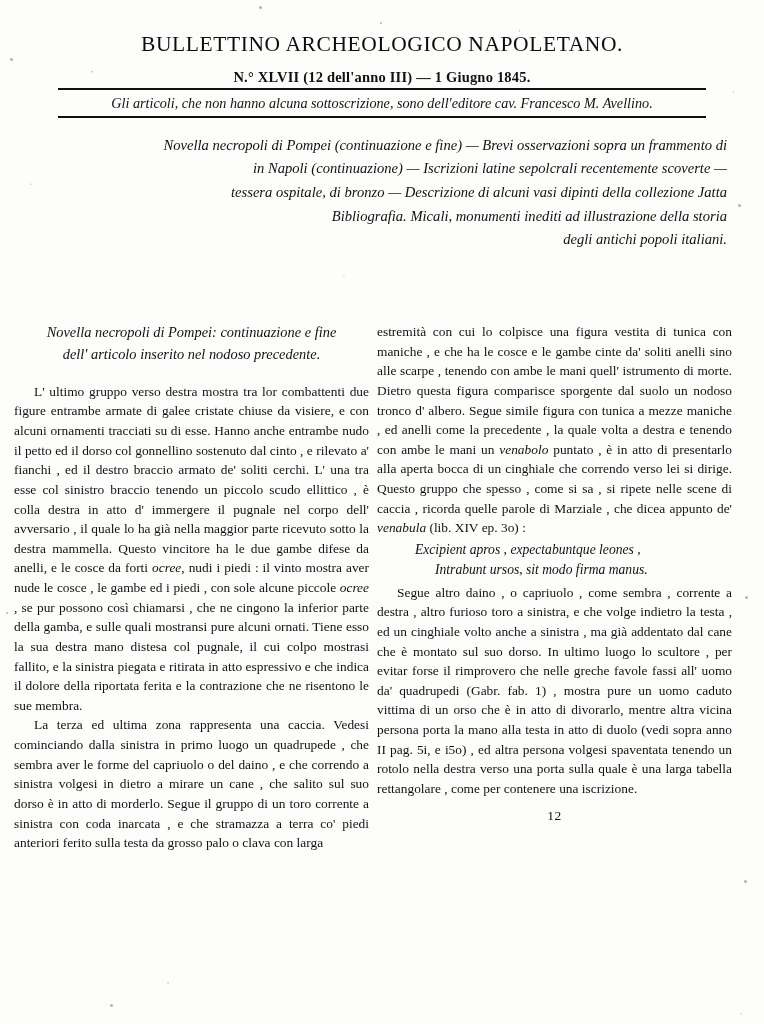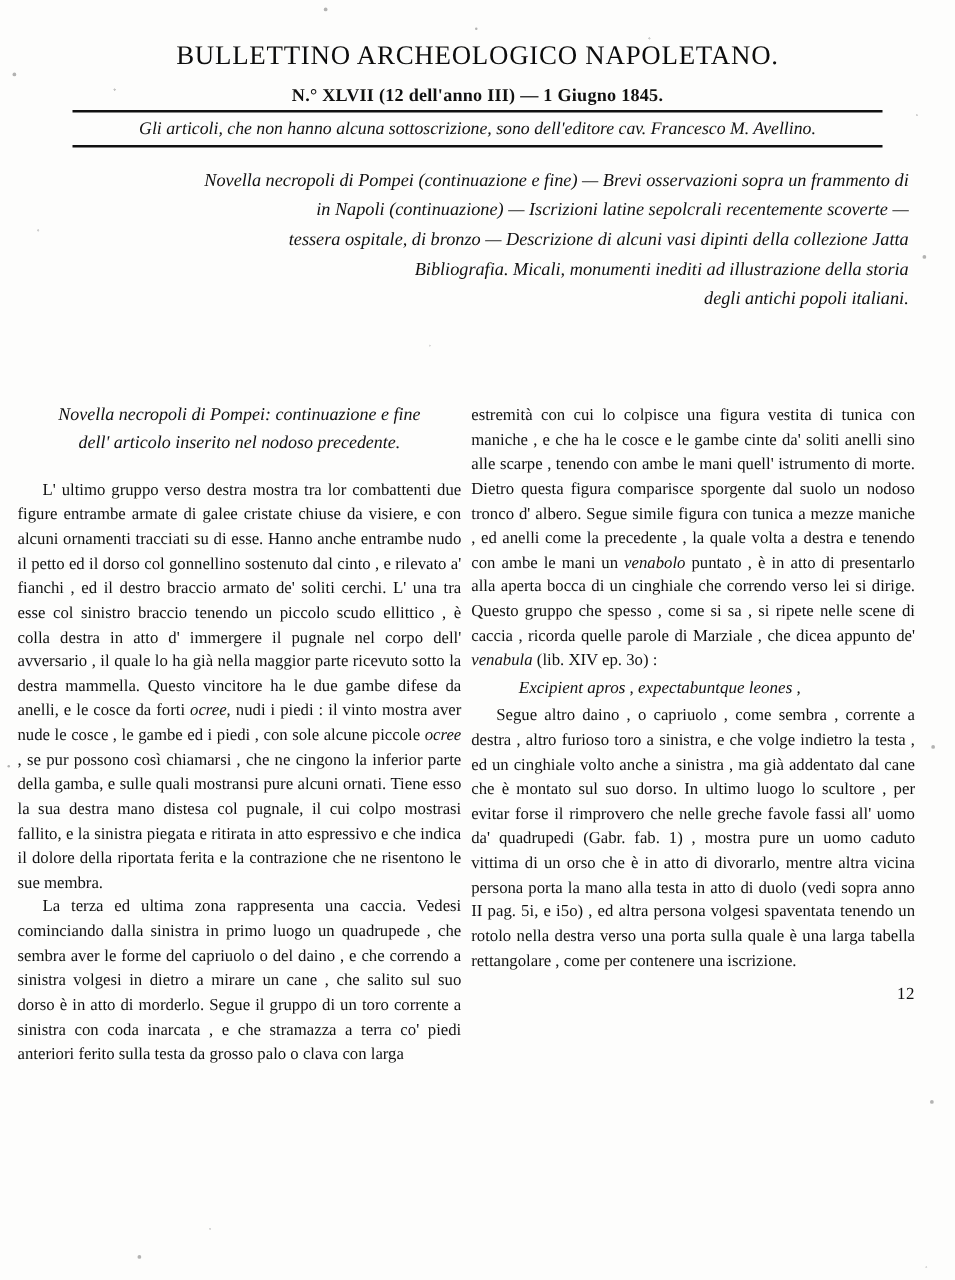--- a/index.html
+++ b/index.html
@@ -146,21 +146,21 @@
   .anno {
     font-style: italic;
     font-weight: bold;
     font-size: 12.4px;
     letter-spacing: .4px;
     margin-top: 6px;
     padding-left: 28px;
   }
 
   .folio {
-    text-align: right;
+    text-align: center;
     font-size: 13.5px;
     margin-top: 7px;
     letter-spacing: .5px;
   }
 
   
   .edge-mark {
     position: absolute;
     background: rgba(40,40,40,.35);
     border-radius: 50%;
@@ -202,20 +202,21 @@
 
       <p class="body">La terza ed ultima zona rappresenta una caccia. Vedesi cominciando dalla sinistra in primo luogo un quadrupede , che sembra aver le forme del capriuolo o del daino , e che correndo a sinistra volgesi in dietro a mirare un cane , che salito sul suo dorso è in atto di morderlo. Segue il gruppo di un toro corrente a sinistra con coda inarcata , e che stramazza a terra co' piedi anteriori ferito sulla testa da grosso palo o clava con larga</p>
 
     </div>
 
     <div class="col col-right">
       <p class="body" style="text-indent:0"><span>estremità con cui lo colpisce una figura vestita di tunica con maniche , e che ha le cosce e le gambe cinte da' soliti anelli sino alle scarpe , tenendo con ambe le mani quell' istrumento di morte. Dietro questa figura comparisce sporgente dal suolo un nodoso tronco d' albero. Segue simile figura con tunica a mezze maniche , ed anelli come la precedente , la quale volta a destra e tenendo con ambe le mani un </span><span class="it">venabolo</span><span> puntato , è in atto di presentarlo alla aperta bocca di un cinghiale che correndo verso lei si dirige. Questo gruppo che spesso , come si sa , si ripete nelle scene di caccia , ricorda quelle parole di Marziale , che dicea appunto de' </span><span class="it">venabula</span><span> (lib. XIV ep. 3o) :</span></p>
 
       <div class="verse">
         <span class="v1">Excipient apros , expectabuntque leones ,</span>
+        <span class="v2">Intrabunt ursos, sit modo firma manus.</span>
       </div>
 
       <p class="body">Segue altro daino , o capriuolo , come sembra , corrente a destra , altro furioso toro a sinistra, e che volge indietro la testa , ed un cinghiale volto anche a sinistra , ma già addentato dal cane che è montato sul suo dorso. In ultimo luogo lo scultore , per evitar forse il rimprovero che nelle greche favole fassi all' uomo da' quadrupedi (Gabr. fab. 1) , mostra pure un uomo caduto vittima di un orso che è in atto di divorarlo, mentre altra vicina persona porta la mano alla testa in atto di duolo (vedi sopra anno II pag. 5i, e i5o) , ed altra persona volgesi spaventata tenendo un rotolo nella destra verso una porta sulla quale è una larga tabella rettangolare , come per contenere una iscrizione.</p>
 
       <div class="folio">12</div>
     </div>
 
   </div>
 
   <span class="edge-mark" style="left:10px;  top:58px;  width:3px; height:3px;"></span>

